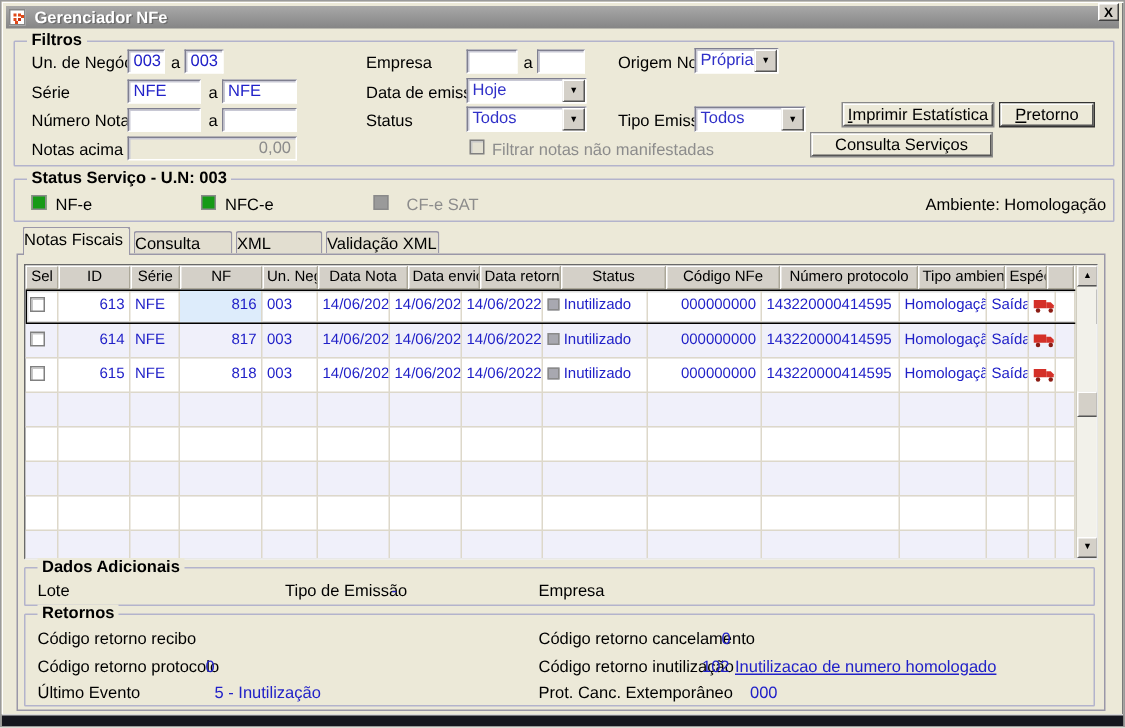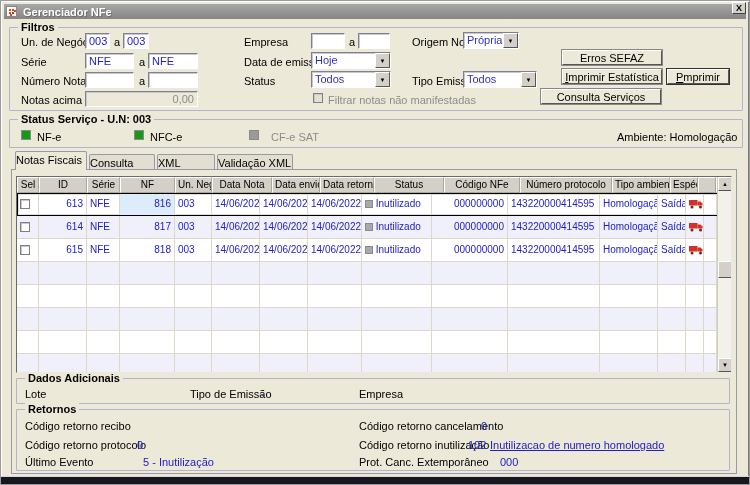--- a/index.html
+++ b/index.html
@@ -115,39 +115,38 @@
   <span class="lbl" style="left:20px; top:55px;">Série</span>
   <span class="inp" style="left:84px; top:52px; width:49px;">NFE</span>
   <span class="lbl" style="left:138px; top:55px;">a</span>
   <span class="inp" style="left:147px; top:52px; width:50px;">NFE</span>
 
   <span class="lbl" style="left:243px; top:55px;">Data de emissão</span>
   <span class="ddl" style="left:310px; top:51px; width:80px;">
     <span class="ddl-text">Hoje</span>
     <span class="ddl-btn">▼</span>
   </span>
-  <span class="btn" style="left:561px; top:49px; width:100px; height:15px;">Erros SEFAZ</span>
 
   <span class="lbl" style="left:20px; top:74px;">Número Nota</span>
   <span class="inp" style="left:84px; top:71px; width:49px;"></span>
   <span class="lbl" style="left:138px; top:74px;">a</span>
   <span class="inp" style="left:147px; top:71px; width:50px;"></span>
 
   <span class="lbl" style="left:243px; top:74px;">Status</span>
   <span class="ddl" style="left:310px; top:70px; width:80px;">
     <span class="ddl-text">Todos</span>
     <span class="ddl-btn">▼</span>
   </span>
   <span class="lbl" style="left:411px; top:74px;">Tipo Emissão</span>
   <span class="ddl" style="left:462px; top:70px; width:74px;">
     <span class="ddl-text">Todos</span>
     <span class="ddl-btn">▼</span>
   </span>
   <span class="btn" style="left:561px; top:68px; width:100px; height:15px;"><u>I</u><span>mprimir Estatística</span></span>
-  <span class="btn" style="left:666px; top:68px; width:62px; height:15px; box-shadow:0 0 0 1px #333;"><u>P</u><span>mprimir</span></span>
+  <span class="btn" style="left:666px; top:68px; width:62px; height:15px; box-shadow:0 0 0 1px #333;"><u>P</u><span>retorno</span></span>
 
   <span class="lbl" style="left:20px; top:93px;">Notas acima de</span>
   <span class="inp right disabled" style="left:84px; top:90px; width:113px;">0,00</span>
   <span class="cb dis" style="position:absolute; left:312px; top:92px;"></span>
   <span class="lbl gray" style="left:327px; top:93px;">Filtrar notas não manifestadas</span>
   <span class="btn" style="left:540px; top:88px; width:120px; height:15px;">Consulta Serviços</span>
 
   <div class="group" style="left:8px; top:118px; width:734px; height:29px;">
     <span class="legend">Status Serviço - U.N: 003</span>
   </div>

